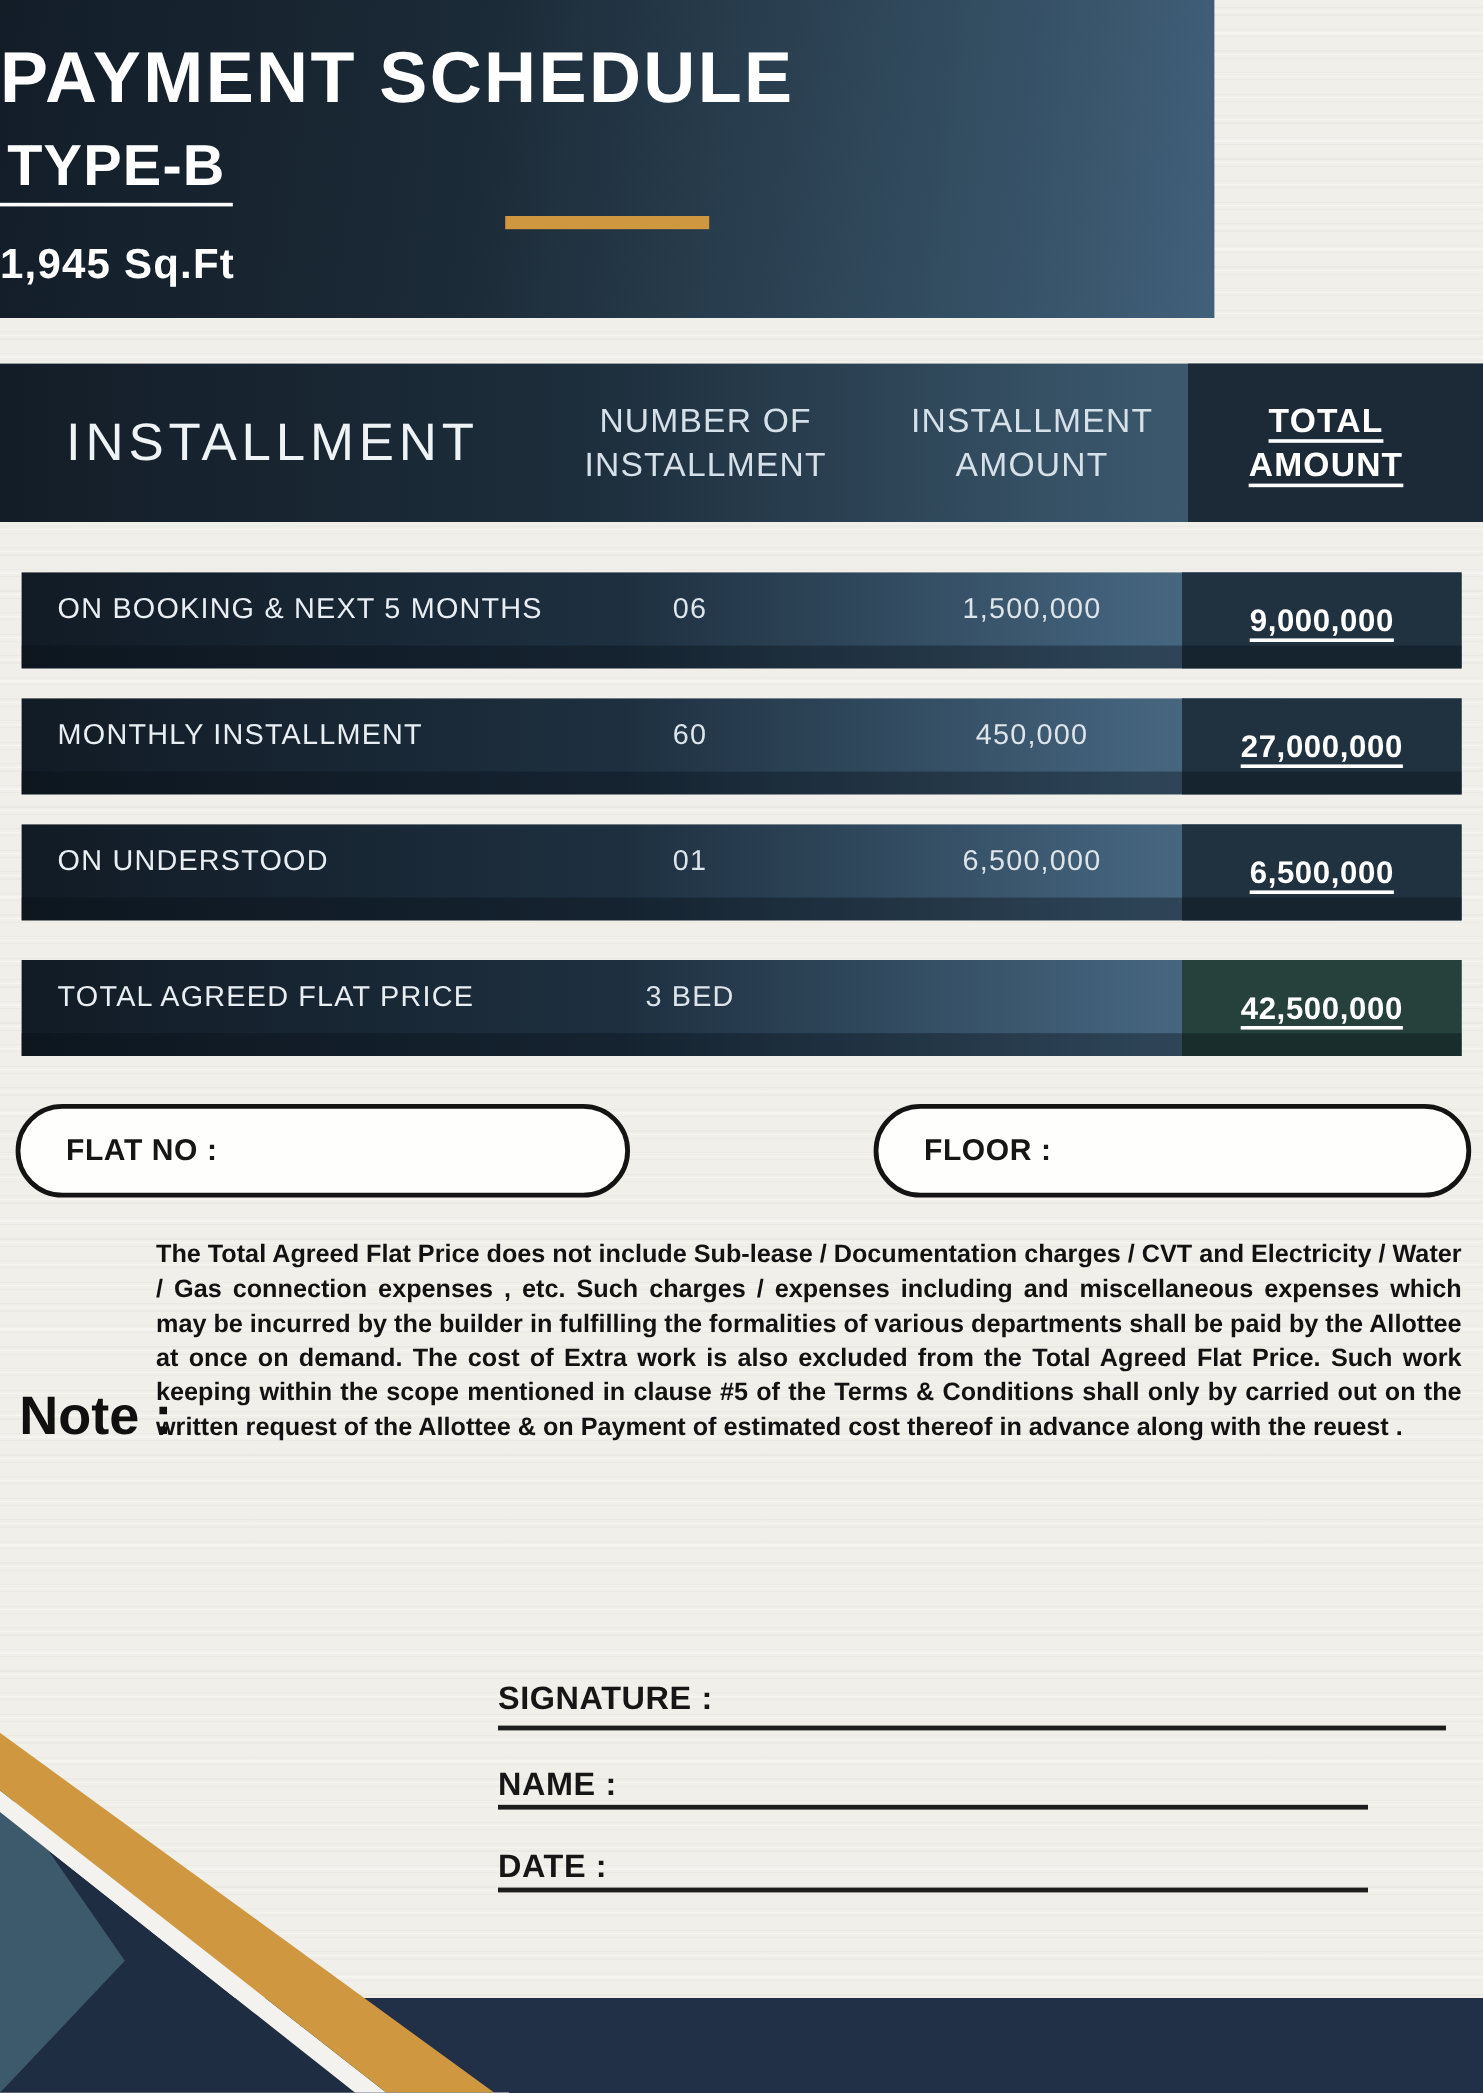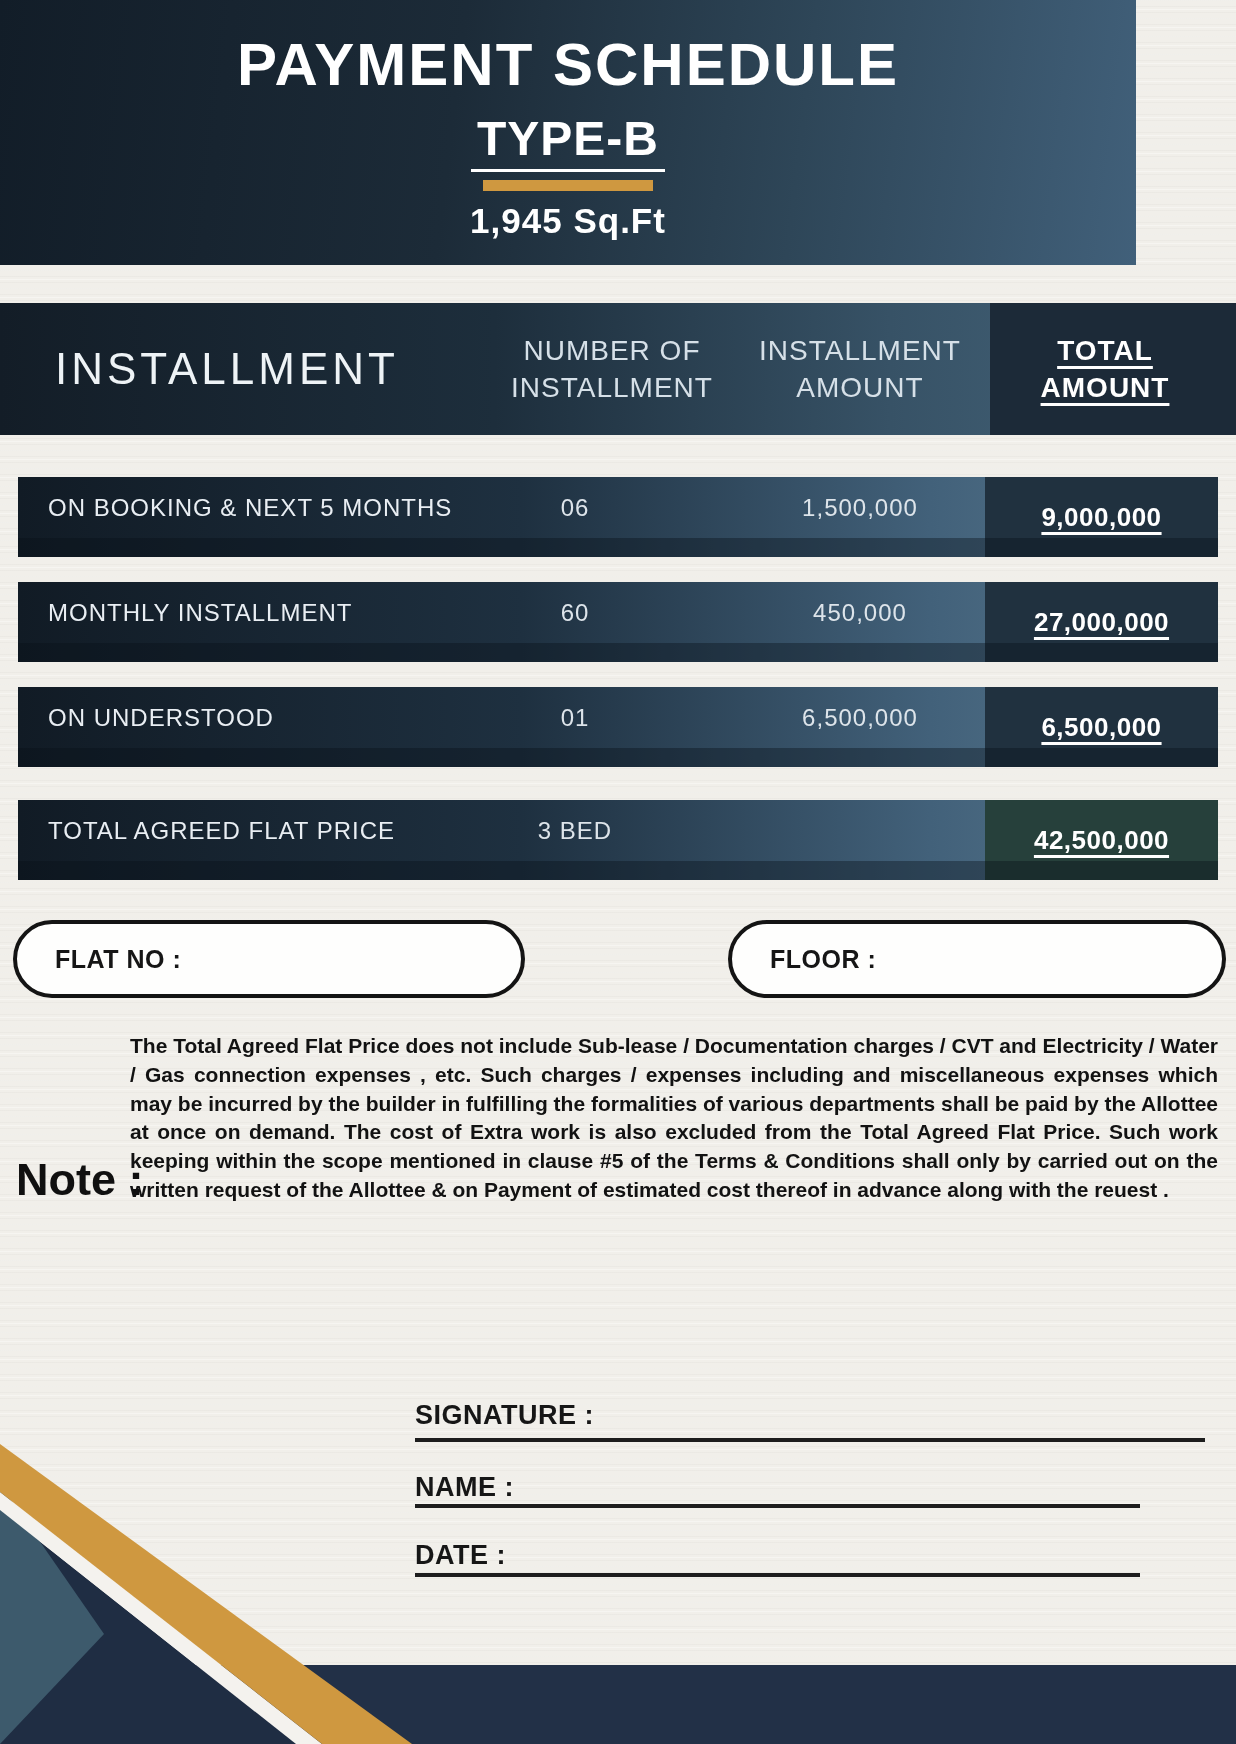--- a/index.html
+++ b/index.html
@@ -9,23 +9,23 @@
     width:1236px;height:1744px;
     margin:0 auto;
     overflow:hidden;
     background:
       repeating-linear-gradient(180deg, rgba(120,112,100,0.045) 0 1px, rgba(0,0,0,0) 1px 6px),
       repeating-linear-gradient(180deg, rgba(255,255,255,0.35) 0 1px, rgba(0,0,0,0) 1px 9px),
       #f1efea;
   }
   
   .hero{
-    position:absolute;left:0;top:0;width:1136px;height:265px;
+    position:absolute;left:0;top:0;width:1012px;height:265px;
     background:linear-gradient(97deg,#121d28 0%,#1c2b38 40%,#2e4658 70%,#41607a 100%);
-    text-align:center;color:#fff;
+    text-align:left;color:#fff;
   }
   .hero-title{margin:0;padding-top:30px;font-size:60px;font-weight:800;letter-spacing:2px;}
   .hero-type{display:inline-block;margin-top:12px;font-size:48px;font-weight:700;letter-spacing:1px;
     border-bottom:3px solid #ffffff;padding:0 6px 3px 6px;}
   .gold-bar{width:170px;height:11px;margin:8px auto 0 auto;background:#cf9840;}
   .hero-area{margin-top:10px;font-size:35px;font-weight:700;letter-spacing:1px;}
   
   .thead{
     position:absolute;left:0;top:303px;width:1236px;height:132px;
     background:linear-gradient(90deg,#131d27 0%,#1d2e3c 40%,#375266 72%,#47677d 100%);
@@ -99,21 +99,21 @@
     <div>
       <span class="hero-type">TYPE-B</span>
     </div>
     <div class="gold-bar"></div>
     <div class="hero-area">1,945 Sq.Ft</div>
   </div>
 
   <div class="thead">
     <div class="thead-total-block"></div>
     <div class="th-installment">INSTALLMENT</div>
-    <div class="th-col" style="left:612px;">
+    <div class="th-col" style="left:588px;">
       <span>NUMBER OF</span>
       <span>INSTALLMENT</span>
     </div>
     <div class="th-col" style="left:860px;">
       <span>INSTALLMENT</span>
       <span>AMOUNT</span>
     </div>
     <div class="th-col bold" style="left:1105px;">
       <span>TOTAL</span>
       <span>AMOUNT</span>

